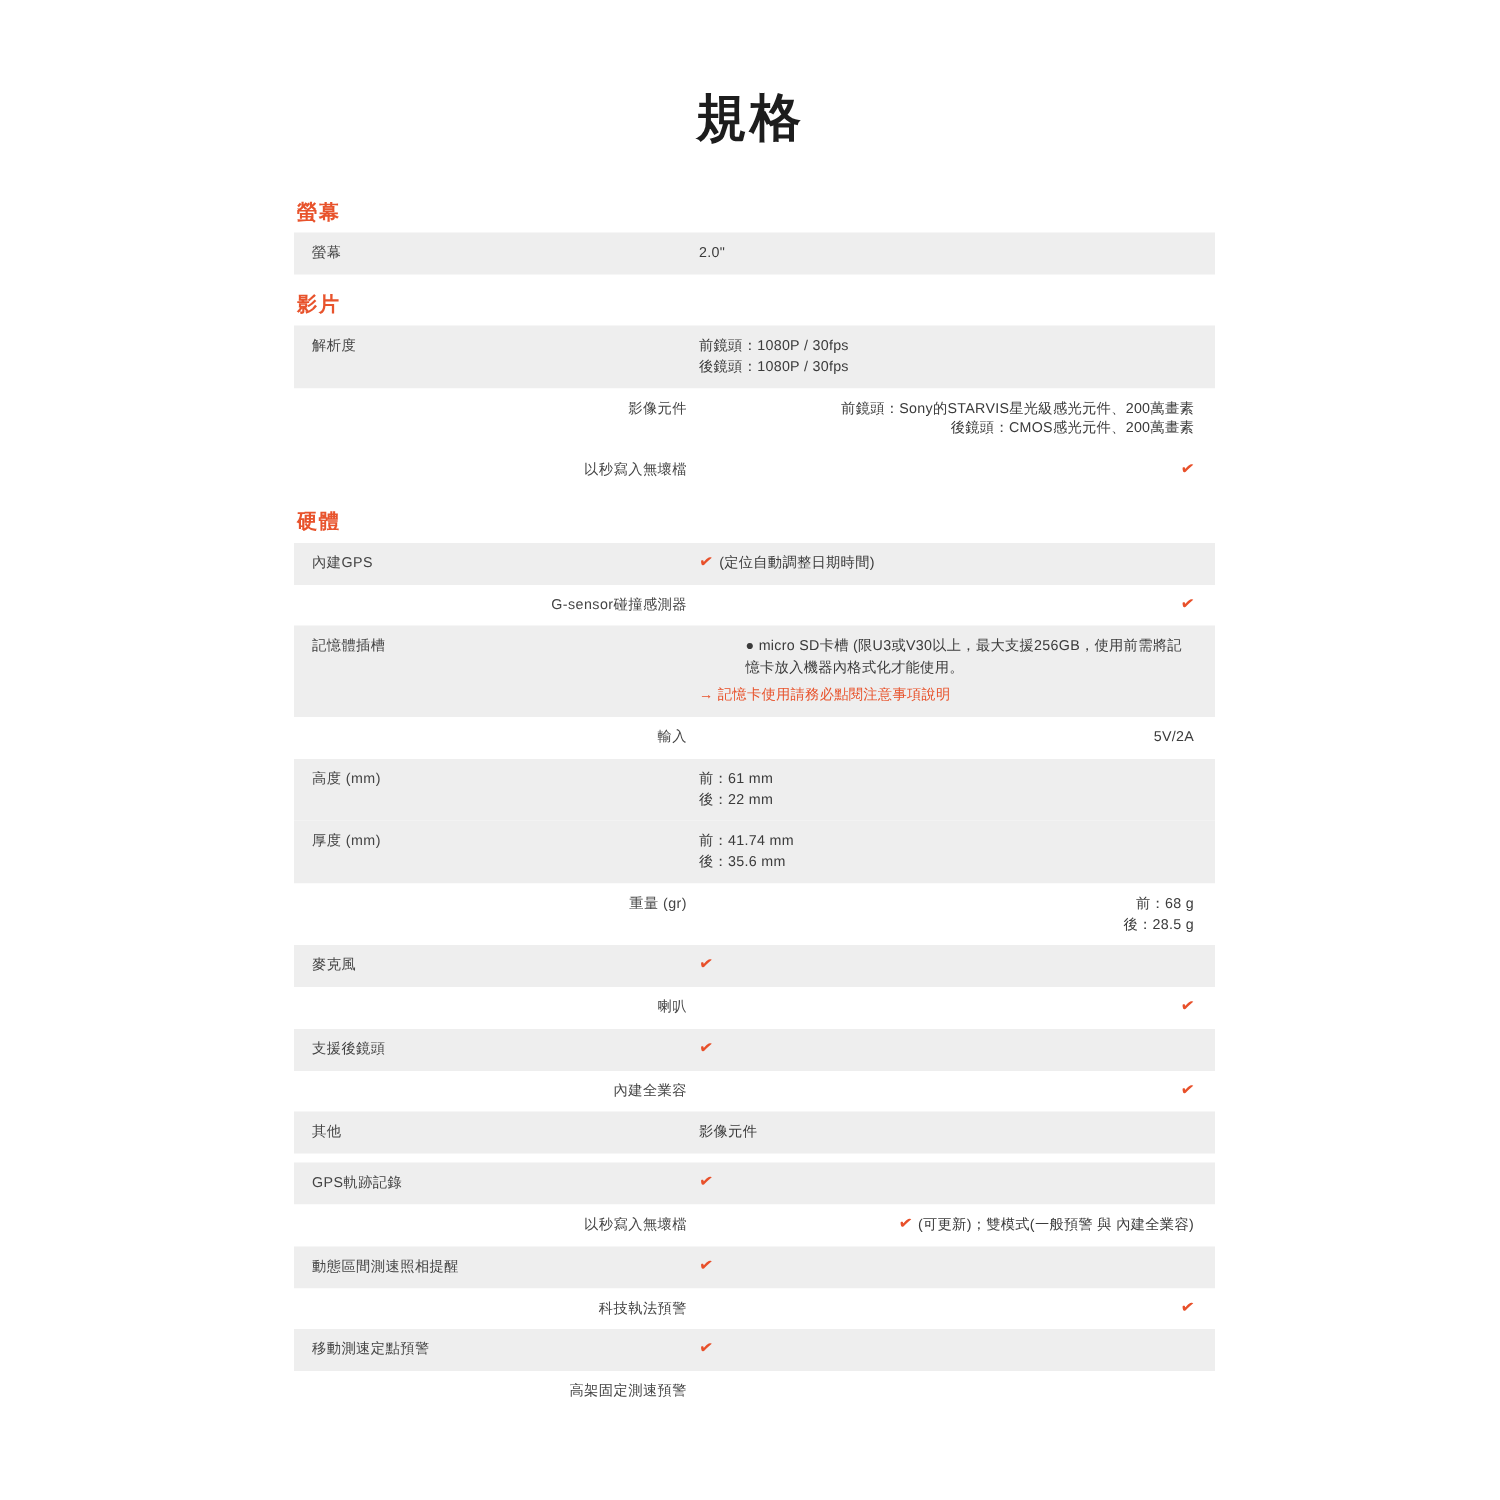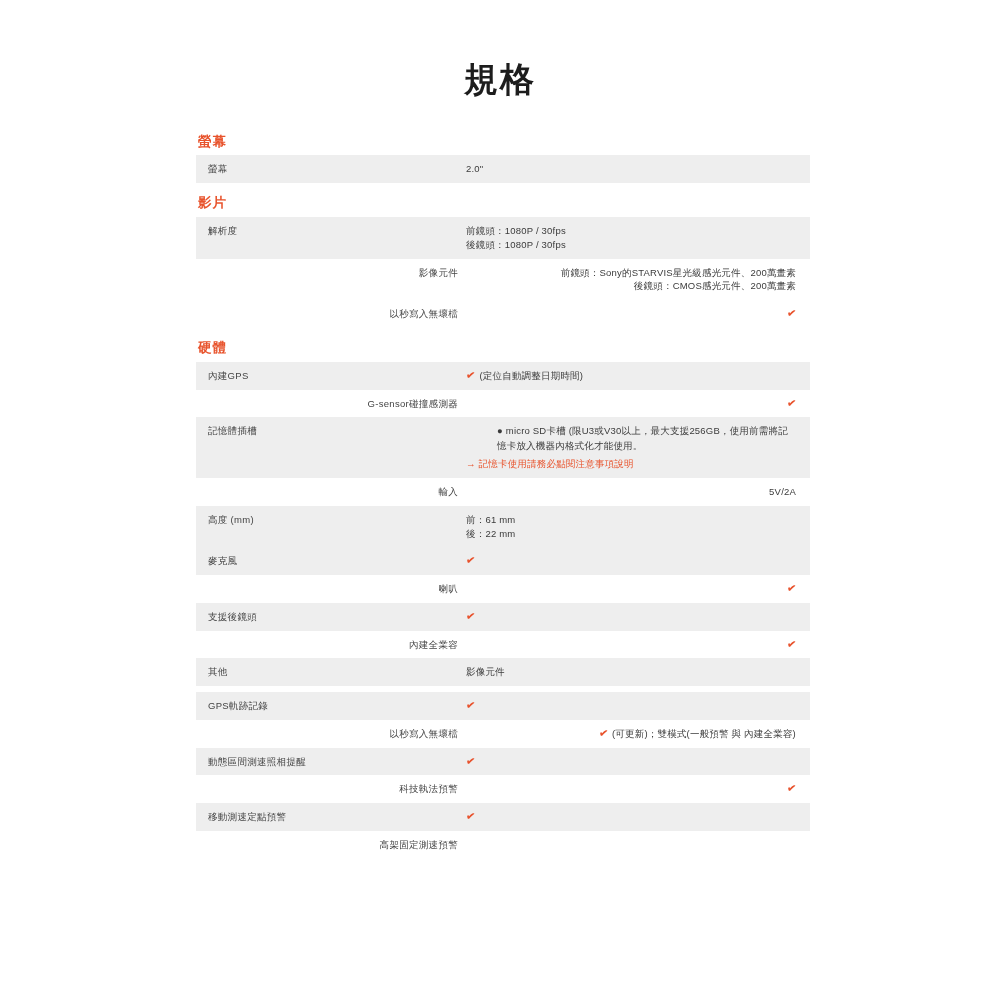--- a/index.html
+++ b/index.html
@@ -188,20 +188,34 @@
               </td>
             </tr>
             <tr class="row-alt">
               <td class="col-label">高度 (mm)</td>
               <td class="col-value">
                 <span class="val-line">前：61 mm</span>
                 <span class="val-line">後：22 mm</span>
               </td>
             </tr>
             <tr class="row-alt">
+              <td class="col-label">厚度 (mm)</td>
+              <td class="col-value">
+                <span class="val-line">前：41.74 mm</span>
+                <span class="val-line">後：35.6 mm</span>
+              </td>
+            </tr>
+            <tr class="row-plain">
+              <td class="col-label">重量 (gr)</td>
+              <td class="col-value">
+                <span class="val-line">前：68 g</span>
+                <span class="val-line">後：28.5 g</span>
+              </td>
+            </tr>
+            <tr class="row-alt">
               <td class="col-label">麥克風</td>
               <td class="col-value"><span class="check">✔</span></td>
             </tr>
             <tr class="row-plain">
               <td class="col-label">喇叭</td>
               <td class="col-value"><span class="check">✔</span></td>
             </tr>
             <tr class="row-alt">
               <td class="col-label">支援後鏡頭</td>
               <td class="col-value"><span class="check">✔</span></td>

